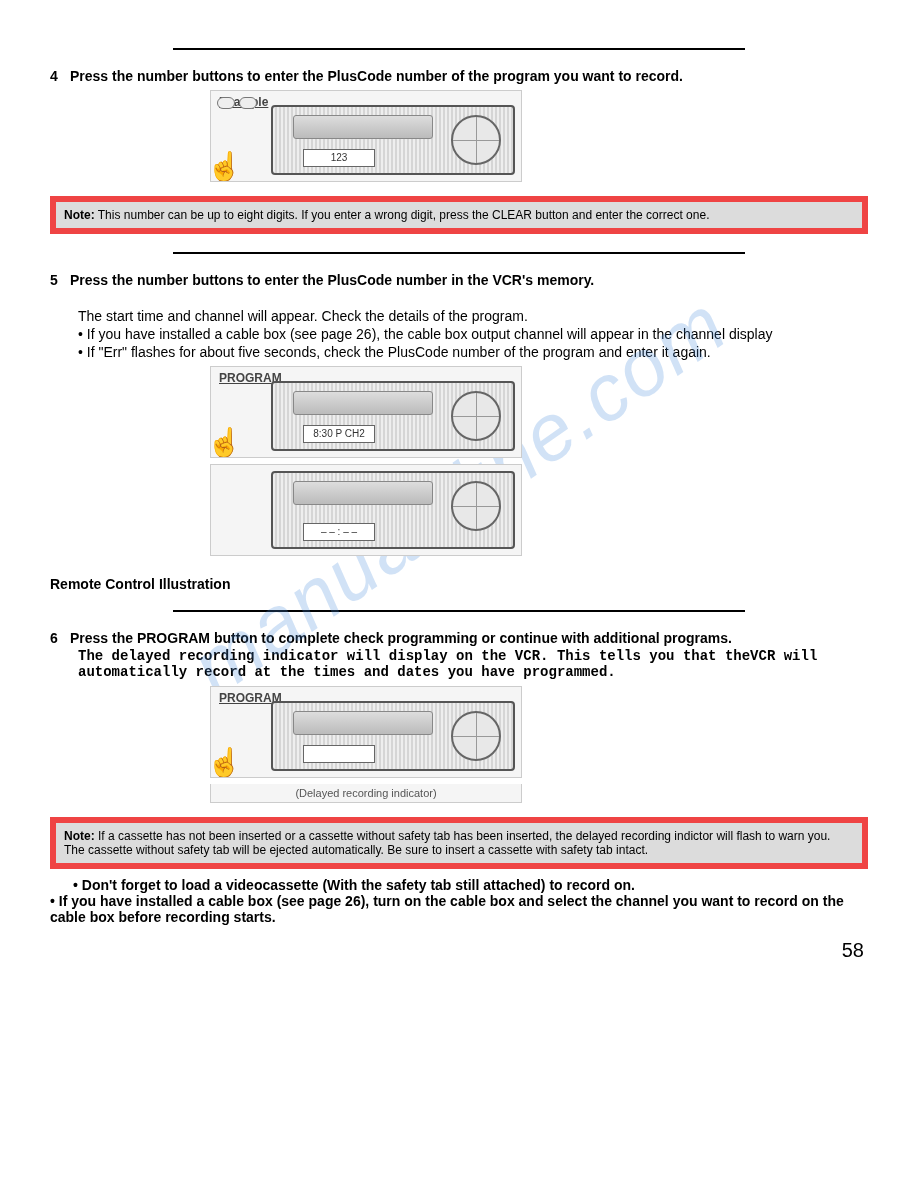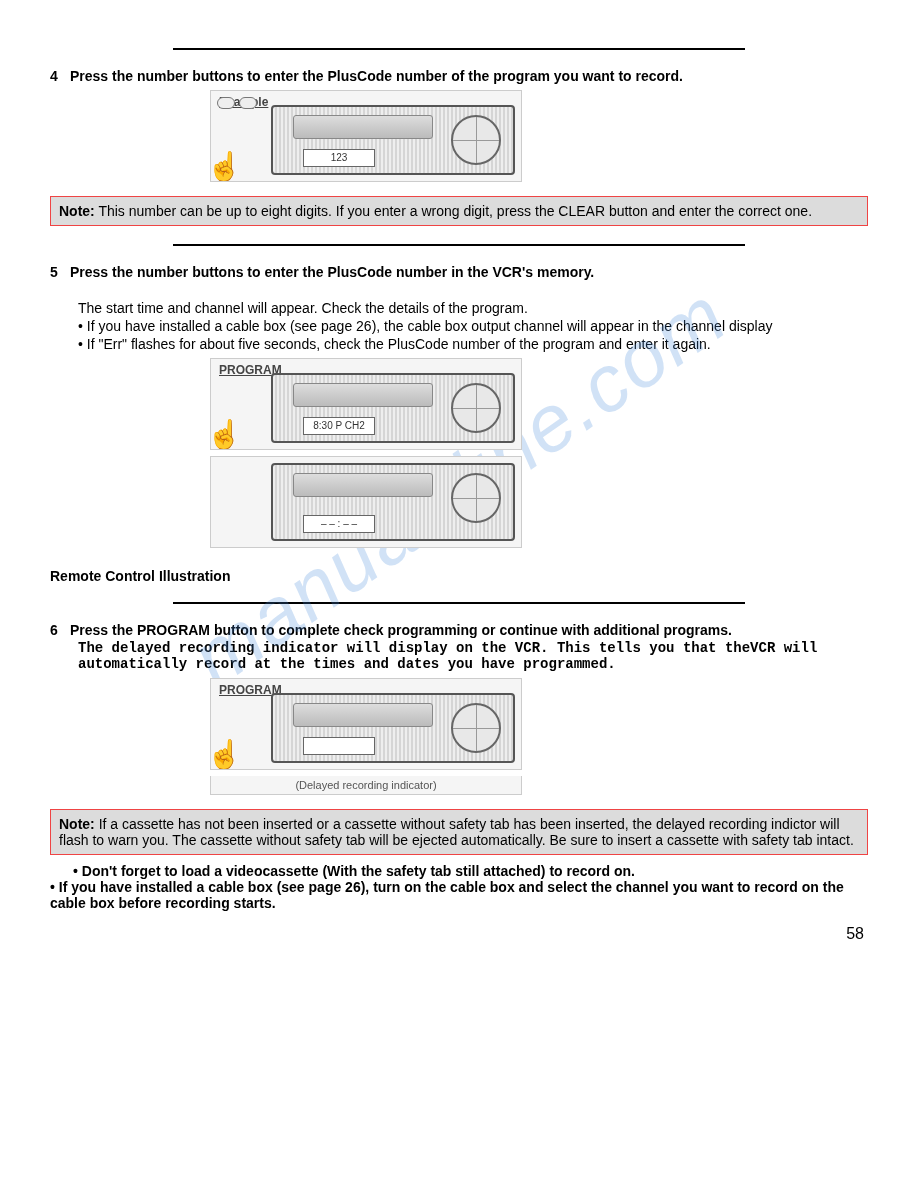--- a/index.html
+++ b/index.html
@@ -59,25 +59,25 @@
   }
   .step-plain {
     margin-top: 20px;
     margin-left: 8px;
   }
   .bullet {
     margin-left: 8px;
     margin-top: 2px;
   }
   .note-box {
-    border: 1px solid #ef4444;
+    border: 6px solid #ef4444;
     background: #dcdcdc;
     padding: 6px 8px;
     margin-top: 14px;
-    font-size: 14px;
+    font-size: 12px;
     position: relative;
   }
   .note-label {
     font-weight: bold;
   }
   .illustration {
     width: 310px;
     height: 90px;
     margin: 6px 0 6px 160px;
     background: #f5f5f5;
@@ -179,21 +179,21 @@
   .subheading {
     font-weight: bold;
     margin-top: 20px;
     margin-bottom: 6px;
   }
   .para {
     margin-top: 8px;
   }
   .page-num {
     text-align: right;
-    font-size: 16px;
+    font-size: 20px;
     margin-top: 14px;
     padding-right: 4px;
   }
 </style>
 </head>
 <body>
 
 <div class="page">
 
   <div class="watermark">manualsline.com</div>

